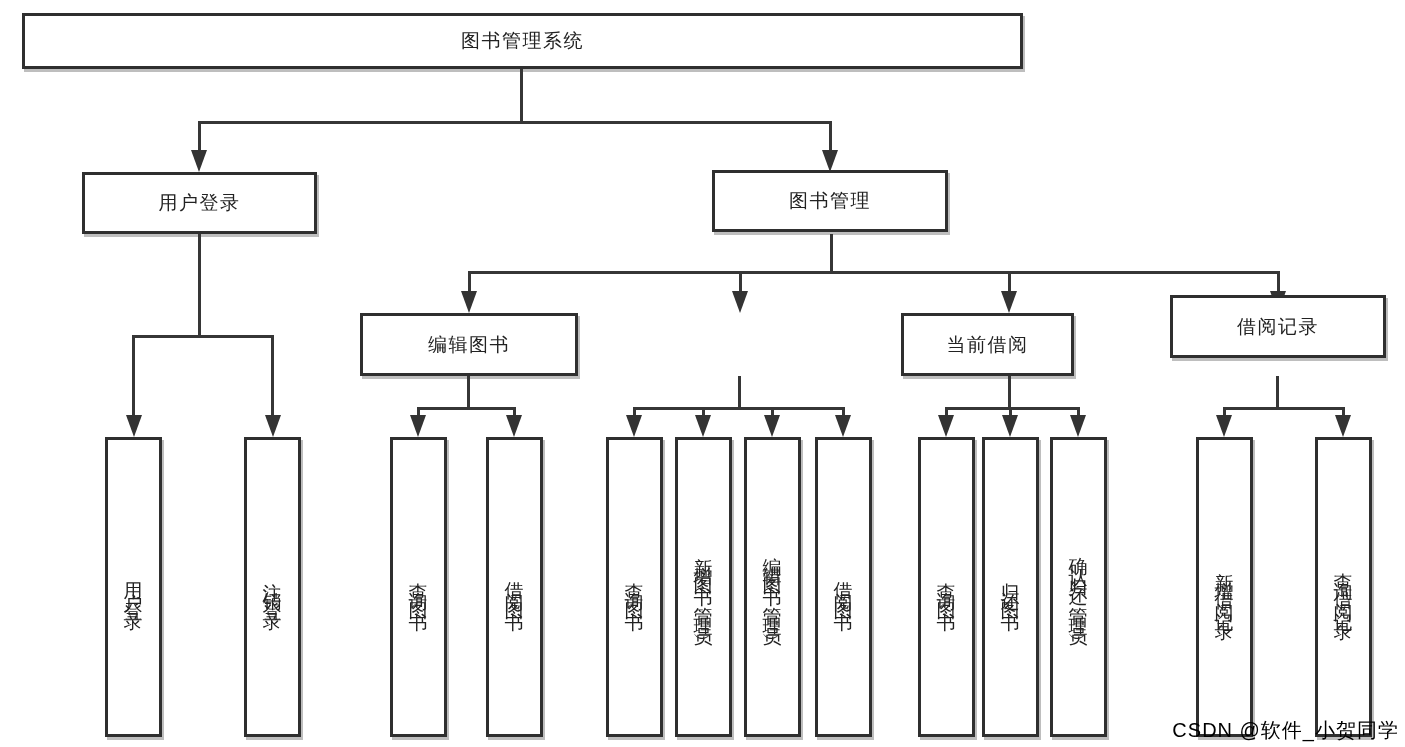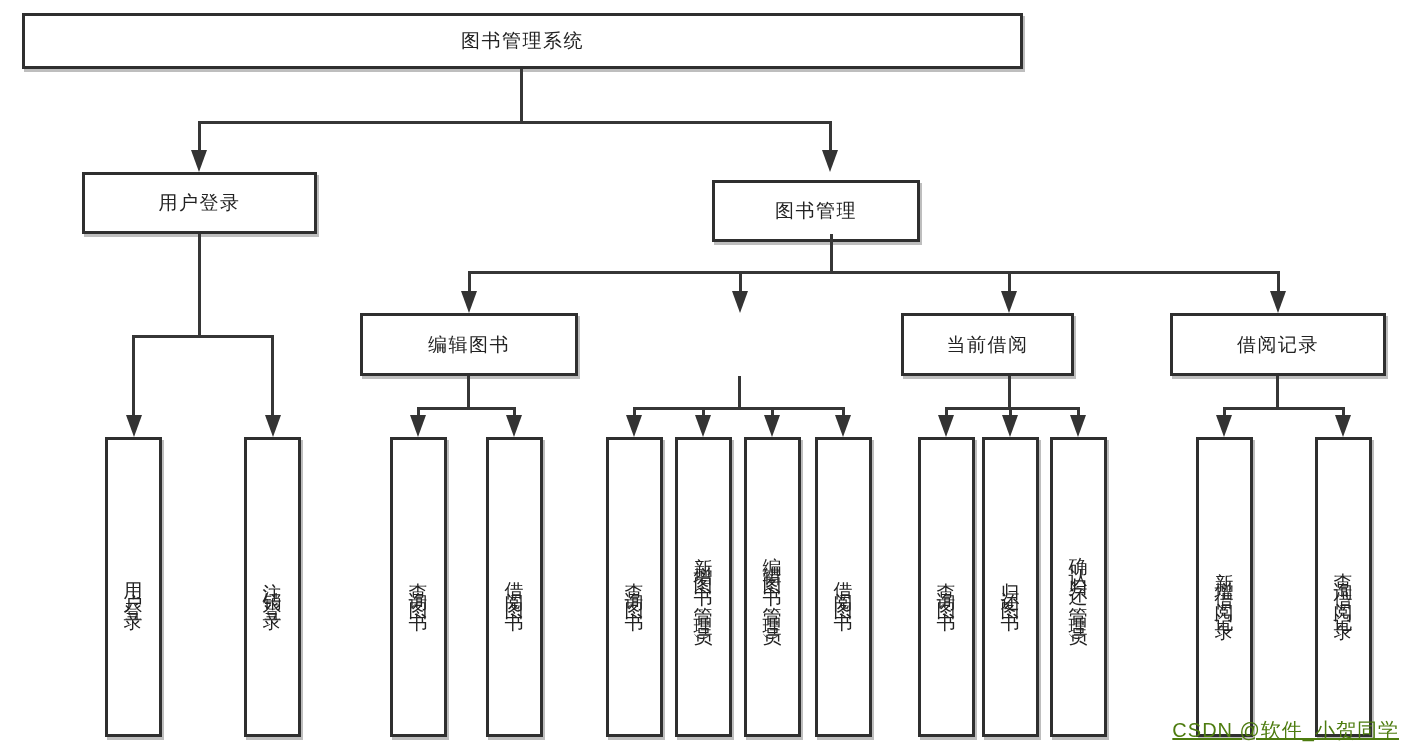--- a/index.html
+++ b/index.html
@@ -20,39 +20,39 @@
   .vline,.hline{position:absolute;background:#363636;}
   .vline{width:3px;}
   .hline{height:3px;}
   .arrow{
     position:absolute;width:0;height:0;
     border-left:8px solid transparent;border-right:8px solid transparent;
     border-top:22px solid #333333;
   }
   .watermark{
     position:absolute;right:6px;bottom:3px;font-size:20px;
-    color:#4d7c0f;letter-spacing:1px;text-decoration:underline;
+    color:#000000;letter-spacing:1px;
   }
 </style>
 </head>
 <body>
 
 <div class="canvas">
 
   <div class="box" style="left:22px;top:13px;width:1001px;height:56px">图书管理系统</div>
 
   <div class="vline" style="left:520px;top:69px;height:52px"></div>
   <div class="hline" style="left:198px;top:121px;width:634px"></div>
   <div class="vline" style="left:198px;top:121px;height:29px"></div>
   <div class="arrow" style="left:191px;top:150px"></div>
   <div class="vline" style="left:829px;top:121px;height:29px"></div>
   <div class="arrow" style="left:822px;top:150px"></div>
 
   <div class="box" style="left:82px;top:172px;width:235px;height:62px">用户登录</div>
-  <div class="box" style="left:712px;top:180px;width:208px;height:62px">图书管理</div>
+  <div class="box" style="left:712px;top:170px;width:236px;height:62px">图书管理</div>
 
   <div class="vline" style="left:198px;top:234px;height:101px"></div>
   <div class="hline" style="left:132px;top:335px;width:142px"></div>
   <div class="vline" style="left:132px;top:335px;height:80px"></div>
   <div class="arrow" style="left:126px;top:415px"></div>
   <div class="vline" style="left:271px;top:335px;height:80px"></div>
   <div class="arrow" style="left:265px;top:415px"></div>
 
   <div class="vline" style="left:830px;top:234px;height:37px"></div>
   <div class="hline" style="left:468px;top:271px;width:812px"></div>
@@ -60,21 +60,21 @@
   <div class="arrow" style="left:461px;top:291px"></div>
   <div class="vline" style="left:739px;top:271px;height:20px"></div>
   <div class="arrow" style="left:732px;top:291px"></div>
   <div class="vline" style="left:1008px;top:271px;height:20px"></div>
   <div class="arrow" style="left:1001px;top:291px"></div>
   <div class="vline" style="left:1277px;top:271px;height:20px"></div>
   <div class="arrow" style="left:1270px;top:291px"></div>
 
   <div class="box" style="left:360px;top:313px;width:218px;height:63px">编辑图书</div>
   <div class="box" style="left:901px;top:313px;width:173px;height:63px">当前借阅</div>
-  <div class="box" style="left:1170px;top:313px;width:216px;height:63px">借阅记录</div>
+  <div class="box" style="left:1170px;top:295px;width:216px;height:63px">借阅记录</div>
 
   <div class="vline" style="left:467px;top:376px;height:31px"></div>
   <div class="hline" style="left:417px;top:407px;width:99px"></div>
   <div class="vline" style="left:417px;top:407px;height:8px"></div>
   <div class="arrow" style="left:410px;top:415px"></div>
   <div class="vline" style="left:513px;top:407px;height:8px"></div>
   <div class="arrow" style="left:506px;top:415px"></div>
 
   <div class="vline" style="left:738px;top:376px;height:31px"></div>
   <div class="hline" style="left:633px;top:407px;width:212px"></div>

